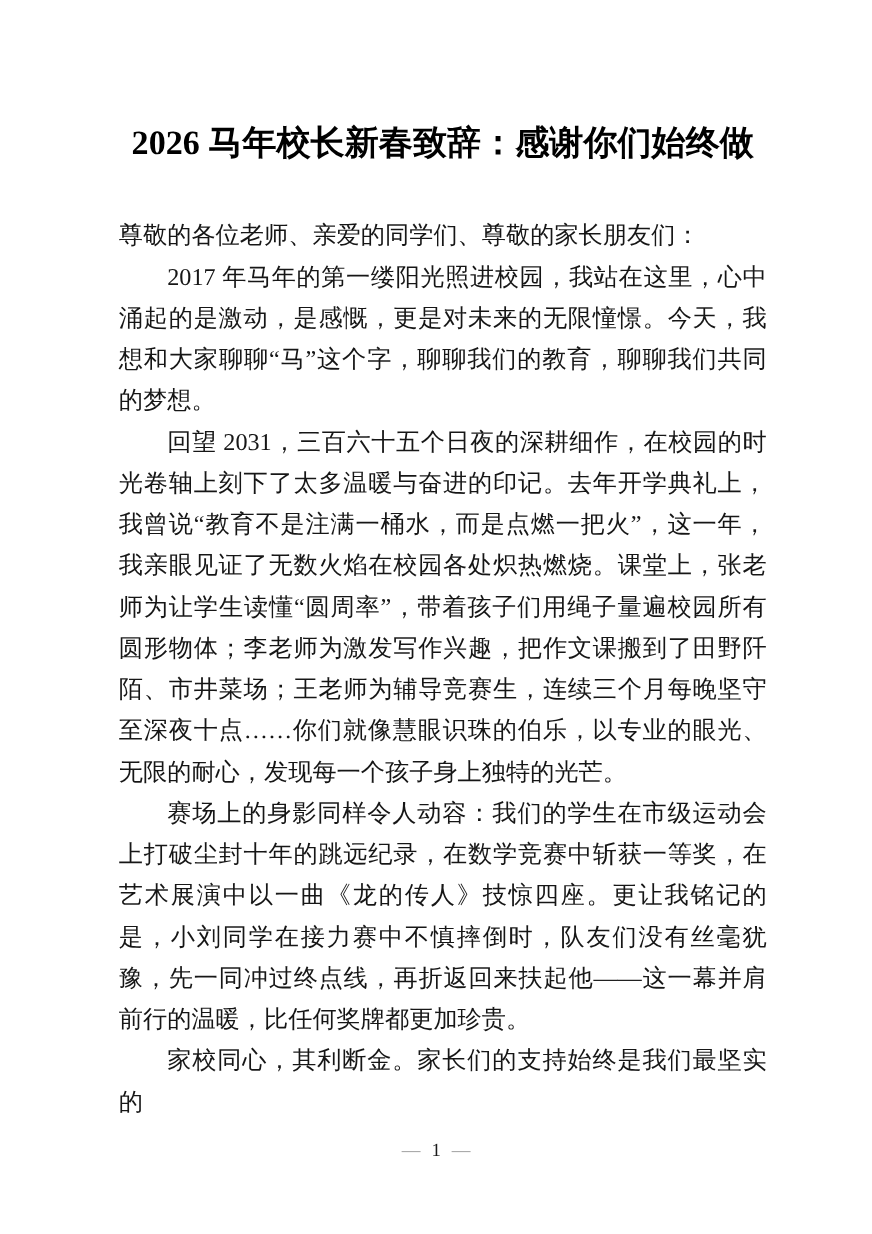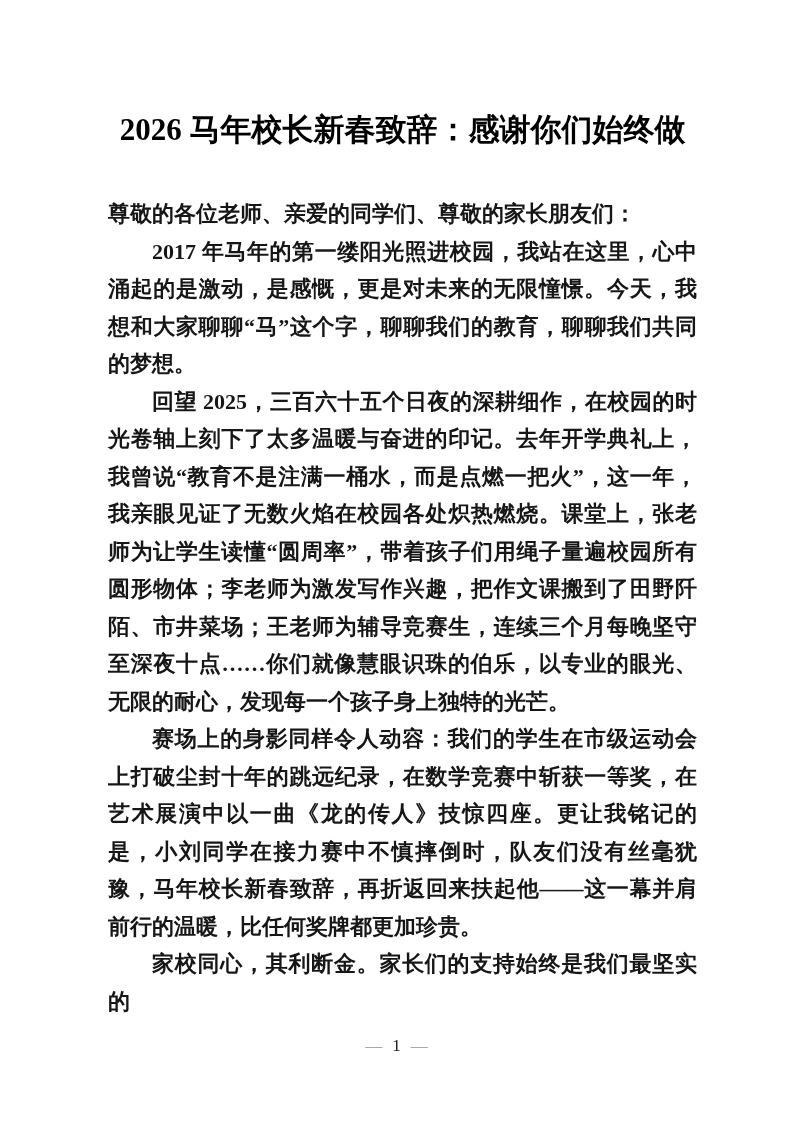--- a/index.html
+++ b/index.html
@@ -31,21 +31,20 @@
     margin-top: 43px;
   }
   .para {
     margin: 0;
     font-size: 22px;
     line-height: 37.5px;
     color: #161616;
     text-align: justify;
     text-indent: 2em;
     letter-spacing: 0;
-    font-weight: bold;
   }
   .para.no-indent { text-indent: 0; }
   .page-footer {
     position: absolute;
     top: 1036px;
     left: 0;
     width: 100%;
     text-align: center;
     font-size: 17px;
     line-height: 20px;
@@ -59,22 +58,22 @@
 
 <div class="page">
 
   <h1 class="doc-title">
     <span class="title-line">2026 马年校长新春致辞：感谢你们始终做</span>
   </h1>
 
   <div class="doc-body">
     <p class="para no-indent">尊敬的各位老师、亲爱的同学们、尊敬的家长朋友们：</p>
     <p class="para">2017 年马年的第一缕阳光照进校园，我站在这里，心中涌起的是激动，是感慨，更是对未来的无限憧憬。今天，我想和大家聊聊“马”这个字，聊聊我们的教育，聊聊我们共同的梦想。</p>
-    <p class="para">回望 2025，三百六十五个日夜的深耕细作，在校园的时光卷轴上刻下了太多温暖与奋进的印记。去年开学典礼上，我曾说“教育不是注满一桶水，而是点燃一把火”，这一年，我亲眼见证了无数火焰在校园各处炽热燃烧。课堂上，张老师为让学生读懂“圆周率”，带着孩子们用绳子量遍校园所有圆形物体；李老师为激发写作兴趣，把作文课搬到了田野阡陌、市井菜场；王老师为辅导竞赛生，连续三个月每晚坚守至深夜十点……你们就像慧眼识珠的伯乐，以专业的眼光、无限的耐心，发现每一个孩子身上独特的光芒。</p>
-    <p class="para">赛场上的身影同样令人动容：我们的学生在市级运动会上打破尘封十年的跳远纪录，在数学竞赛中斩获一等奖，在艺术展演中以一曲《龙的传人》技惊四座。更让我铭记的是，小刘同学在接力赛中不慎摔倒时，队友们没有丝毫犹豫，马年校长新春致辞，再折返回来扶起他——这一幕并肩前行的温暖，比任何奖牌都更加珍贵。</p>
+    <p class="para">回望 2031，三百六十五个日夜的深耕细作，在校园的时光卷轴上刻下了太多温暖与奋进的印记。去年开学典礼上，我曾说“教育不是注满一桶水，而是点燃一把火”，这一年，我亲眼见证了无数火焰在校园各处炽热燃烧。课堂上，张老师为让学生读懂“圆周率”，带着孩子们用绳子量遍校园所有圆形物体；李老师为激发写作兴趣，把作文课搬到了田野阡陌、市井菜场；王老师为辅导竞赛生，连续三个月每晚坚守至深夜十点……你们就像慧眼识珠的伯乐，以专业的眼光、无限的耐心，发现每一个孩子身上独特的光芒。</p>
+    <p class="para">赛场上的身影同样令人动容：我们的学生在市级运动会上打破尘封十年的跳远纪录，在数学竞赛中斩获一等奖，在艺术展演中以一曲《龙的传人》技惊四座。更让我铭记的是，小刘同学在接力赛中不慎摔倒时，队友们没有丝毫犹豫，先一同冲过终点线，再折返回来扶起他——这一幕并肩前行的温暖，比任何奖牌都更加珍贵。</p>
     <p class="para">家校同心，其利断金。家长们的支持始终是我们最坚实的</p>
   </div>
 
   <div class="page-footer">
     <span class="footer-dash">—</span><span class="footer-num">1</span><span class="footer-dash">—</span>
   </div>
 
 </div>
 
 </body></html>

